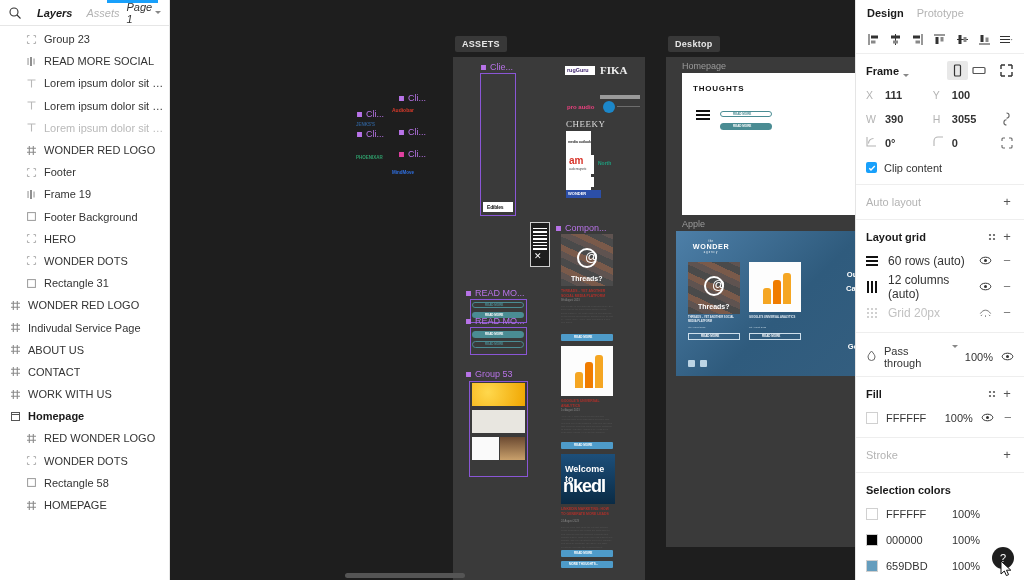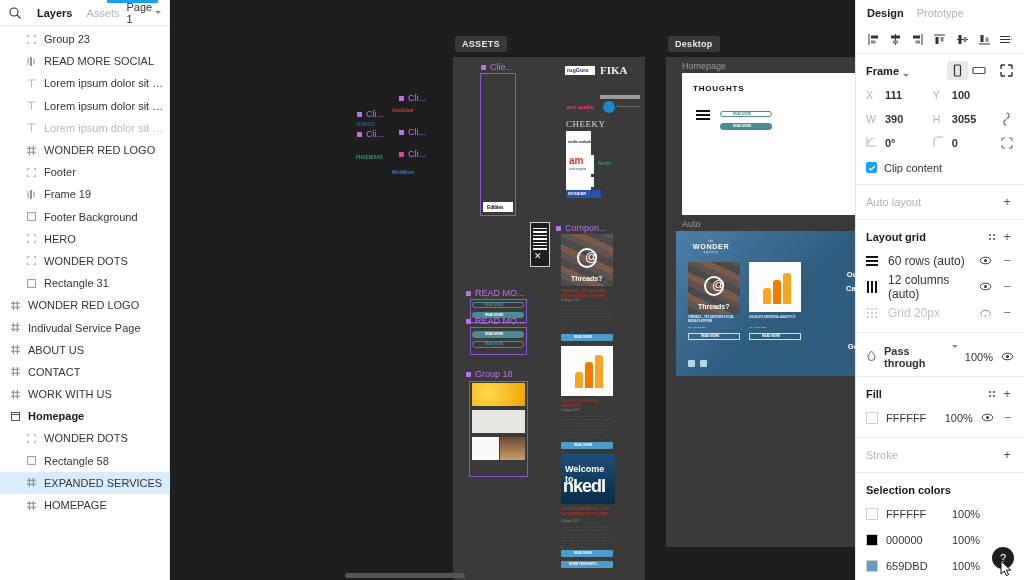--- a/index.html
+++ b/index.html
@@ -17,20 +17,21 @@
   .left-panel{
     width:170px; height:580px; background:#fff;
     border-right:1px solid #e5e5e5;
     display:flex; flex-direction:column; flex:0 0 170px;
     position:relative; z-index:5;
   }
   .lp-tabs{
     height:26px; display:flex; align-items:center;
     padding:0 8px; gap:0px; border-bottom:1px solid #e6e6e6;
     flex:0 0 26px;
+    font-style:italic;
   }
   .search-ico{ width:14px; height:14px; position:relative; flex:0 0 14px; margin-right:8px; }
   .search-ico svg{ display:block; }
   .lp-tab{ font-size:11px; color:#b3b3b3; padding:0 7px; cursor:default; white-space:nowrap;}
   .lp-tab.active{ color:#1a1a1a; font-weight:700; }
   .lp-page{ margin-left:auto; display:flex; align-items:center; gap:3px; color:#333; font-size:11px; padding-right:3px;}
   .caret{ width:0;height:0;border-left:3px solid transparent;border-right:3px solid transparent;border-top:3.5px solid #888; }
 
   .layers{ flex:1; overflow:hidden; padding-top:2px; }
   .layer-row{
@@ -136,21 +137,21 @@
   .grow .glab{ font-size:12px; color:#333; flex:1;}
   .grow.off .glab{ color:#c2c2c2;}
   .eye{ width:14px; display:flex; align-items:center; justify-content:center;}
 
   .crow{ display:flex; align-items:center; height:21px; margin-top:5px; gap:8px;}
   .sw{ width:12px;height:12px; border:1px solid #d0d0d0; flex:0 0 12px;}
   .chex{ font-size:11px; color:#333; width:58px; }
   .copa{ font-size:11px; color:#333; flex:1;}
 
   .layerrow{ display:flex; align-items:center; height:21px; margin-top:5px; gap:7px;}
-  .blend{ font-size:11px; color:#333; display:flex; align-items:flex-start; gap:4px; flex:1;font-weight:bold;}
+  .blend{ font-size:11px; color:#333; display:flex; align-items:flex-start; gap:4px; flex:1;}
 
   .help{
     position:absolute; right:10px; bottom:11px; width:22px;height:22px;
     border-radius:50%; background:#1e1e1e; color:#fff; font-size:11px;
     display:flex; align-items:center; justify-content:center; z-index:20;
   }
   .top-blue{ position:absolute; left:107px; top:0; width:51px; height:3px; background:#18a0fb; z-index:9;}
   .hscroll{ position:absolute; left:175px; bottom:2px; width:120px; height:5px; background:#555; border-radius:3px; z-index:8;}
   .cursor{ position:absolute; width:12px; height:17px; z-index:30; }
 </style>
@@ -283,35 +284,35 @@
         </div>
         <div class="layer-row indent-0 bold">
           <span class="lico"><svg width="11" height="11" viewBox="0 0 11 11">
               <rect x="1.5" y="1.5" width="8" height="8" fill="none" stroke="#555" stroke-width="1"></rect>
               <path d="M1.5 3.5h8" stroke="#555" stroke-width="1"></path>
             </svg></span>
           <span class="lname">Homepage</span>
         </div>
         <div class="layer-row indent-1">
           <span class="lico"><svg width="11" height="11" viewBox="0 0 11 11">
+              <path d="M3.3 1v9M7.3 1v9M1 3.3h9M1 7.3h9" stroke="#8a8a8a" stroke-width="1.1"></path>
+            </svg></span>
+          <span class="lname">RED WONDER LOGO</span>
+        </div>
+        <div class="layer-row indent-1">
+          <span class="lico"><svg width="11" height="11" viewBox="0 0 11 11">
               <path d="M1.5 1.5h2M7.5 1.5h2M1.5 9.5h2M7.5 9.5h2M1.5 1.5v2M1.5 7.5v2M9.5 1.5v2M9.5 7.5v2" stroke="#b0b0b0" stroke-width="1.1" fill="none"></path>
             </svg></span>
           <span class="lname">WONDER DOTS</span>
         </div>
         <div class="layer-row indent-1">
           <span class="lico"><svg width="11" height="11" viewBox="0 0 11 11">
               <rect x="1.6" y="1.6" width="7.8" height="7.8" fill="none" stroke="#9a9a9a" stroke-width="1"></rect>
             </svg></span>
           <span class="lname">Rectangle 58</span>
-        </div>
-        <div class="layer-row indent-1 selected">
-          <span class="lico"><svg width="11" height="11" viewBox="0 0 11 11">
-              <path d="M3.3 1v9M7.3 1v9M1 3.3h9M1 7.3h9" stroke="#8a8a8a" stroke-width="1.1"></path>
-            </svg></span>
-          <span class="lname">EXPANDED SERVICES</span>
         </div>
         <div class="layer-row indent-1">
           <span class="lico"><svg width="11" height="11" viewBox="0 0 11 11">
               <path d="M3.3 1v9M7.3 1v9M1 3.3h9M1 7.3h9" stroke="#8a8a8a" stroke-width="1.1"></path>
             </svg></span>
           <span class="lname">HOMEPAGE</span>
         </div>
       </div>
   </div>
 
@@ -404,21 +405,21 @@
         <span>READ MO...</span>
       </div>
     <div class="sel-outline" style="left:300px;top:327px;width:57px;height:28px"></div>
     <div class="btn-pill" style="left:302px;top:331px;width:52px;height:7px"></div>
     <div style="position:absolute;left:315px;top:332px;font-size:3px;color:#fff;font-weight:700">READ MORE</div>
     <div class="btn-pill outline" style="left:302px;top:341px;width:52px;height:7px"></div>
     <div style="position:absolute;left:315px;top:342px;font-size:3px;color:#4a8c93;font-weight:700">READ MORE</div>
 
     <div class="comp-label" style="left:295px;top:369px">
       <i class="diamond"></i>
-        <span>Group 18</span>
+        <span>Group 53</span>
       </div>
     <div class="sel-outline" style="left:299px;top:381px;width:59px;height:96px"></div>
     <div class="mini" style="left:302px;top:383px;width:53px;height:23px;background:radial-gradient(circle at 30% 40%,#ffd84d,#f0a500)"></div>
     <div class="mini" style="left:302px;top:410px;width:53px;height:23px;background:#e8e6e0"></div>
     <div class="mini" style="left:302px;top:437px;width:27px;height:23px;background:#fafafa"></div>
     <div class="mini" style="left:330px;top:437px;width:25px;height:23px;background:linear-gradient(#6b4a32,#c9a06b)"></div>
 
     <div class="comp-label" style="left:228px;top:93px">
       <i class="diamond"></i>
         <span>Cli...</span>
@@ -449,21 +450,21 @@
     <div class="frame-label" style="left:512px;top:61px">Homepage</div>
     <div class="white-board" style="left:512px;top:73px;width:224px;height:142px">
       <div style="position:absolute;left:11px;top:11px;font-size:8px;font-weight:700;letter-spacing:.8px;color:#111">THOUGHTS</div>
       <div style="position:absolute;left:14px;top:37px;width:14px;height:10px;background:repeating-linear-gradient(#111 0 2px,#fff 2px 4px)"></div>
       <div class="btn-pill outline" style="left:38px;top:38px;width:52px;height:6px"></div>
       <div style="position:absolute;left:51px;top:38.5px;font-size:3px;color:#4a8c93;font-weight:700">READ MORE</div>
       <div class="btn-pill" style="left:38px;top:50px;width:52px;height:7px"></div>
       <div style="position:absolute;left:51px;top:51px;font-size:3px;color:#fff;font-weight:700">READ MORE</div>
     </div>
 
-    <div class="frame-label" style="left:512px;top:219px">Auto</div>
+    <div class="frame-label" style="left:512px;top:219px">Apple</div>
     <div class="menu-overlay" style="left:506px;top:231px;width:231px;height:145px">
       <div class="wonder-logo" style="left:11px;top:9px;width:48px">
         <span class="t">the</span>
         <span class="m">WONDER</span>
         <span class="b">agency</span>
       </div>
 
       <div class="thr-card" style="left:12px;top:31px;width:52px;height:52px">
         <div class="thr-ring" style="left:16px;top:14px;width:20px;height:20px"></div>
         <div style="position:absolute;left:24px;top:16px;color:#fff;font-size:13px;line-height:13px">@</div>

